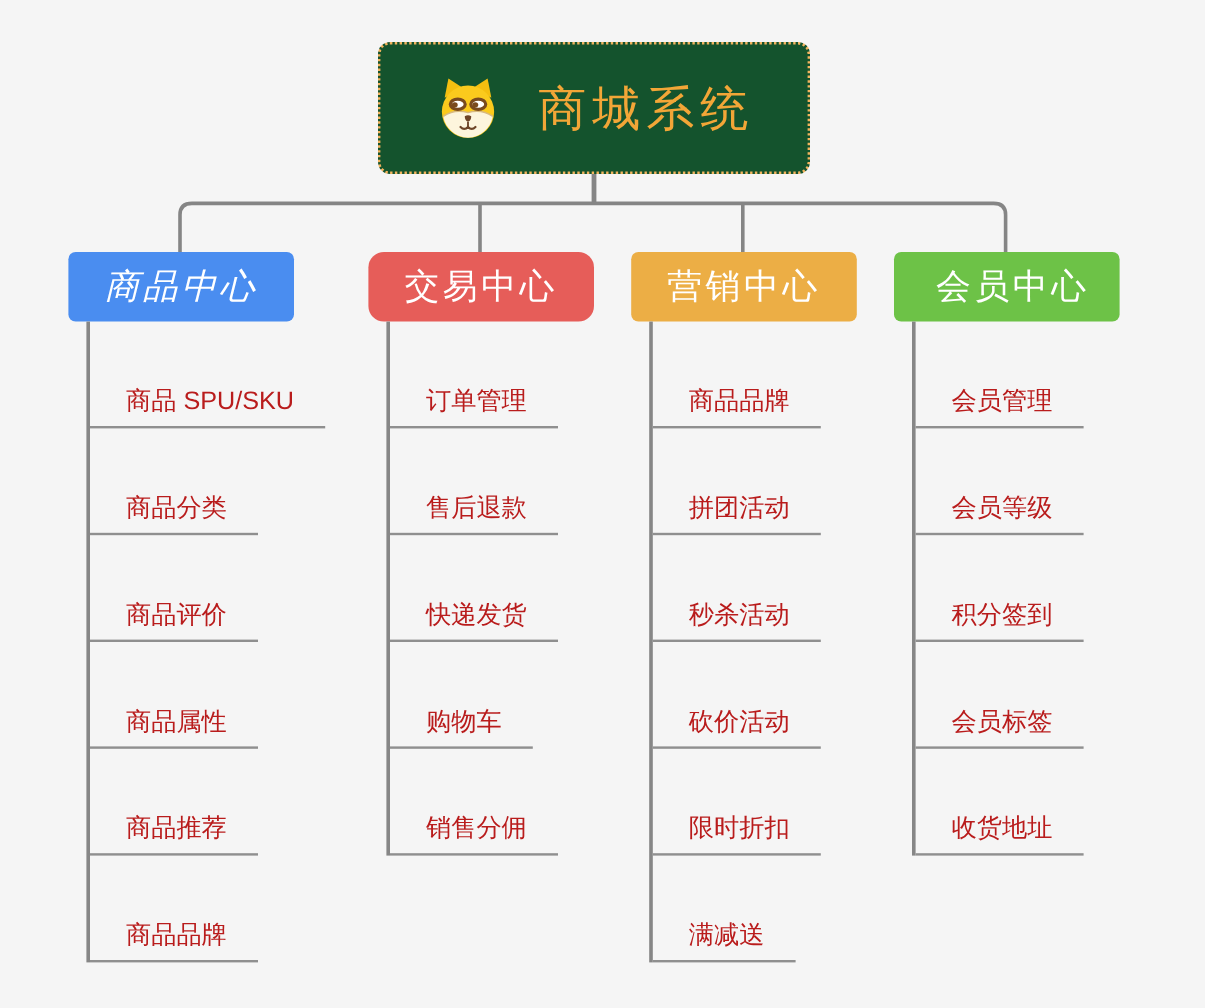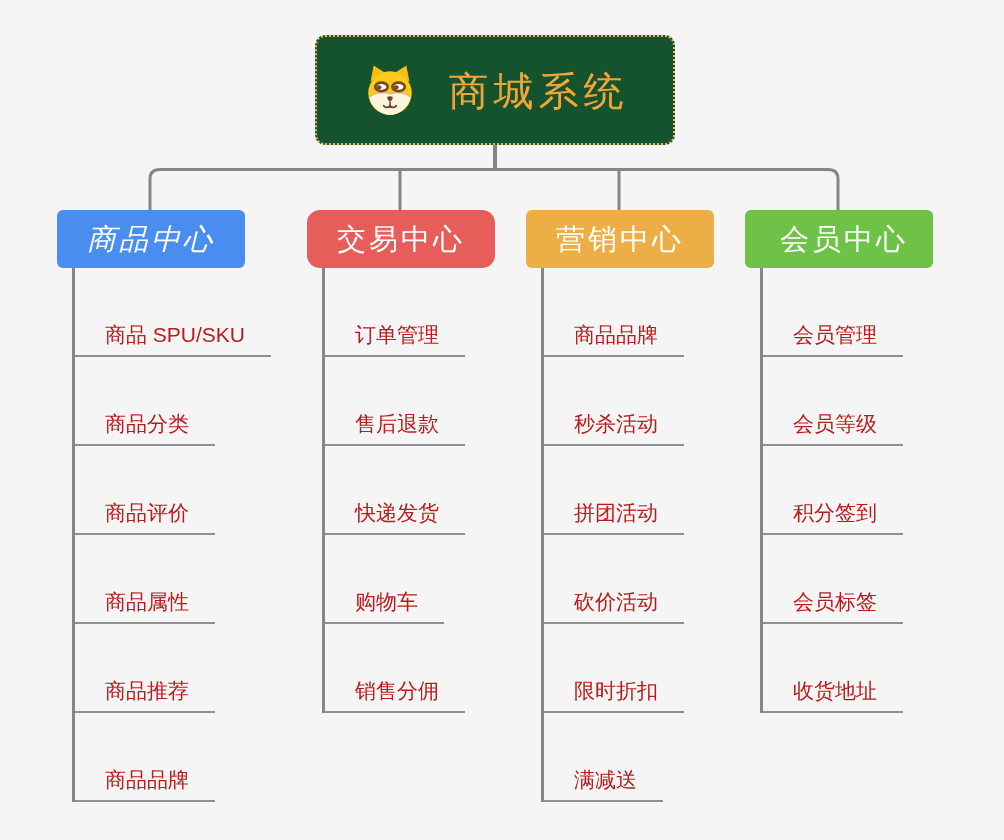--- a/index.html
+++ b/index.html
@@ -118,22 +118,22 @@
       <div class="leaf">快递发货</div>
       <div class="leaf">购物车</div>
       <div class="leaf">销售分佣</div>
     </div>
   </div>
 
   <div class="branch" style="left:526px">
     <div class="branch-header" style="background: rgb(236, 174, 69);">营销中心</div>
     <div class="children">
       <div class="leaf">商品品牌</div>
+      <div class="leaf">拼团活动</div>
       <div class="leaf">秒杀活动</div>
-      <div class="leaf">拼团活动</div>
       <div class="leaf">砍价活动</div>
       <div class="leaf">限时折扣</div>
       <div class="leaf">满减送</div>
     </div>
   </div>
 
   <div class="branch" style="left:745px">
     <div class="branch-header" style="background: rgb(109, 194, 71); padding-left: 10px;">会员中心</div>
     <div class="children">
       <div class="leaf">会员管理</div>

